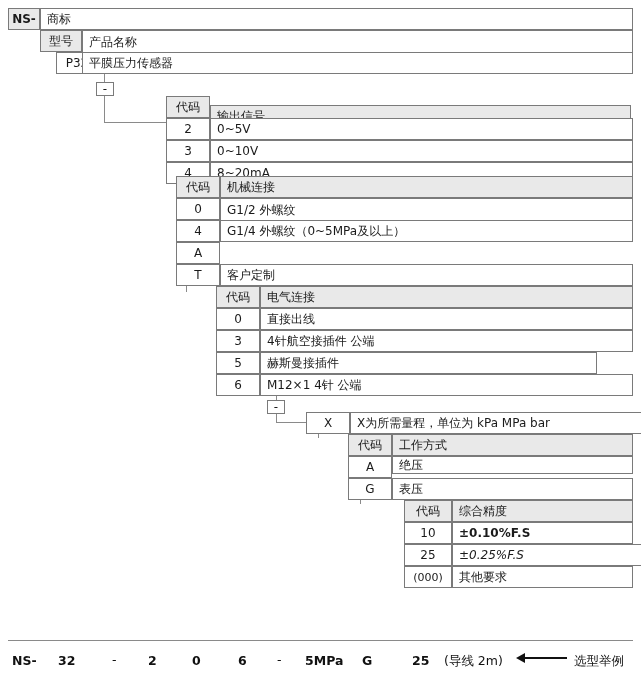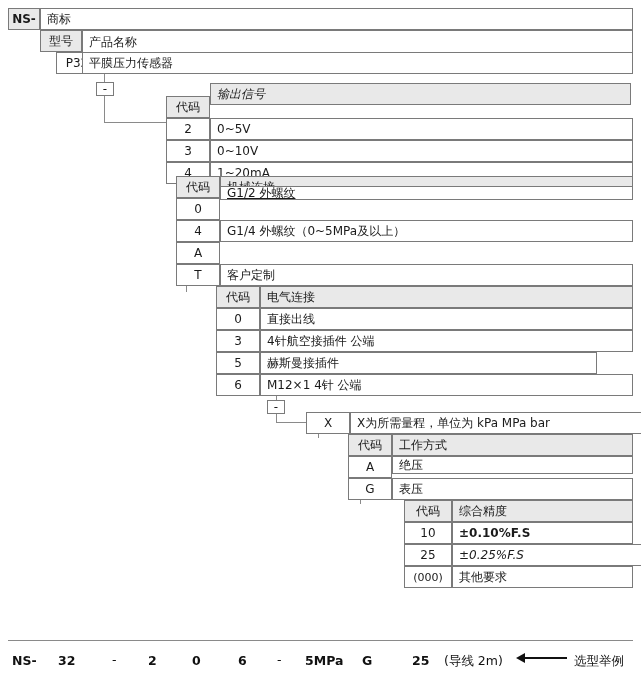--- a/index.html
+++ b/index.html
@@ -95,39 +95,39 @@
 
   <div class="cell center" style="left:56px;top:52px;width:42px;height:22px;">P32</div>
   <div class="cell" style="left:82px;top:52px;width:551px;height:22px;">平膜压力传感器</div>
 
   <div class="vline" style="left:104px;top:74px;height:8px;"></div>
   <div class="dash" style="left:96px;top:82px;width:18px;height:14px;">-</div>
   <div class="vline" style="left:104px;top:96px;height:26px;"></div>
   <div class="hline" style="left:104px;top:122px;width:62px;"></div>
 
   <div class="cell center hdr" style="left:166px;top:96px;width:44px;height:22px;">代码</div>
-  <div class="cell hdr" style="left:210px;top:83px;width:421px;height:22px;font-style:italic;">输出信号</div>
+  <div class="cell hdr" style="left:210px;top:105px;width:421px;height:22px;">输出信号</div>
 
   <div class="cell center" style="left:166px;top:118px;width:44px;height:22px;">2</div>
   <div class="cell" style="left:210px;top:118px;width:423px;height:22px;">0~5V</div>
 
   <div class="cell center" style="left:166px;top:140px;width:44px;height:22px;">3</div>
   <div class="cell" style="left:210px;top:140px;width:423px;height:22px;">0~10V</div>
 
   <div class="cell center" style="left:166px;top:162px;width:44px;height:22px;">4</div>
-  <div class="cell" style="left:210px;top:162px;width:423px;height:22px;">1~20mA</div>
+  <div class="cell" style="left:210px;top:162px;width:423px;height:22px;">8~20mA</div>
 
   <div class="vline" style="left:176px;top:184px;height:26px;"></div>
   <div class="hline" style="left:176px;top:210px;width:0px;"></div>
 
   <div class="cell center hdr" style="left:176px;top:176px;width:44px;height:22px;">代码</div>
   <div class="cell hdr" style="left:220px;top:176px;width:413px;height:22px;">机械连接</div>
 
   <div class="cell center" style="left:176px;top:198px;width:44px;height:22px;">0</div>
-  <div class="cell" style="left:220px;top:186px;width:413px;height:14px;text-decoration:underline;">G1/2 外螺纹</div>
+  <div class="cell" style="left:220px;top:198px;width:413px;height:23px;">G1/2 外螺纹</div>
 
   <div class="cell center" style="left:176px;top:220px;width:44px;height:22px;">4</div>
   <div class="cell" style="left:220px;top:220px;width:413px;height:22px;">G1/4 外螺纹（0~5MPa及以上）</div>
 
   <div class="cell center" style="left:176px;top:242px;width:44px;height:22px;">A</div>
 
   <div class="cell center" style="left:176px;top:264px;width:44px;height:22px;">T</div>
   <div class="cell" style="left:220px;top:264px;width:413px;height:22px;">客户定制</div>
 
   <div class="vline" style="left:186px;top:286px;height:6px;"></div>

